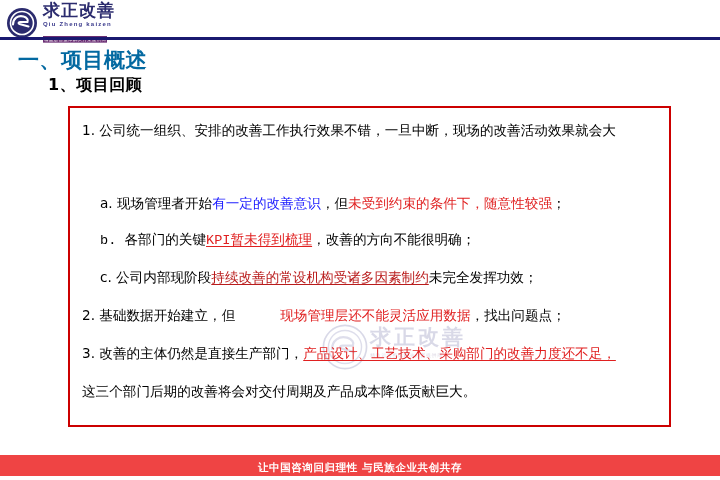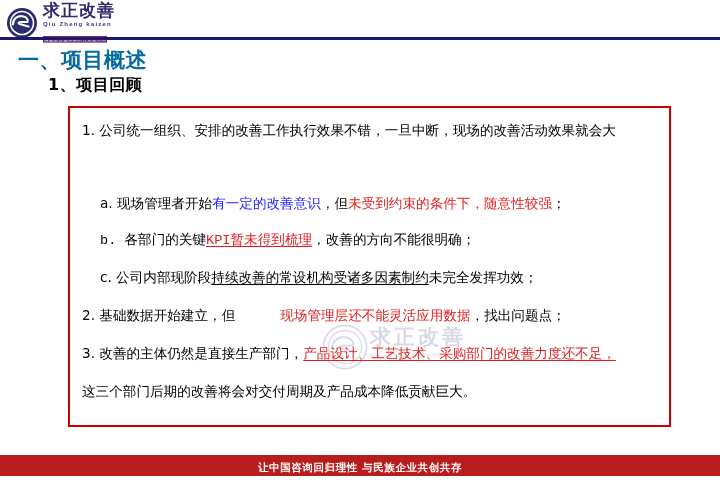--- a/index.html
+++ b/index.html
@@ -261,24 +261,24 @@
       <div id="wm-textgroup">
         <div id="wm-main">求正改善</div>
         <div id="wm-slogan">精益运营整体解决方案提供商</div>
       </div>
     </div>
 
     <div id="lines">
         <div class="ln lvl1" style="top: 14px;"><span class="blk">1. 公司统一组织、安排的改善工作执行效果不错，一旦中断，现场的改善活动效果就会大</span></div>
         <div class="ln lvl2" style="top: 87px;"><span class="blk">a. 现场管理者开始</span><span class="blu" style="color: rgb(26, 26, 255);">有一定的改善意识</span><span class="blk">，但</span><span class="red" style="color: rgb(224, 32, 32);">未受到约束的条件下，随意性较强</span><span class="blk">；</span></div>
         <div class="ln lvl2" style="top: 124px; font-family: Liberation Mono, monospace;"><span class="blk">b. 各部门的关键</span><span class="red-u" style="color: rgb(224, 32, 32);">KPI暂未得到梳理</span><span class="blk">，改善的方向不能很明确；</span></div>
-        <div class="ln lvl2" style="top: 161px;"><span class="blk">c. 公司内部现阶段</span><span class="red-u" style="color: #000000;">持续改善的常设机构受诸多因素制约</span><span class="blk">未完全发挥功效；</span></div>
+        <div class="ln lvl2" style="top: 161px;"><span class="blk">c. 公司内部现阶段</span><span class="red-u" style="color: #b91c1c;">持续改善的常设机构受诸多因素制约</span><span class="blk">未完全发挥功效；</span></div>
         <div class="ln lvl1" style="top: 199px;"><span class="blk">2. 基础数据开始建立，但</span><span class="red" style="color: rgb(224, 32, 32); padding-left: 45px;">现场管理层还不能灵活应用数据</span><span class="blk">，找出问题点；</span></div>
         <div class="ln lvl1" style="top: 237px;"><span class="blk">3. 改善的主体仍然是直接生产部门，</span><span class="red-u" style="color: rgb(224, 32, 32);">产品设计、工艺技术、采购部门的改善力度还不足，</span></div>
         <div class="ln cont" style="top: 275px;"><span class="blk">这三个部门后期的改善将会对交付周期及产品成本降低贡献巨大。</span></div>
       </div>
   </div>
 
-  <div id="footer" style="background: #b91c1c;">
+  <div id="footer" style="background: #ef4444;">
     <div id="footer-text">让中国咨询回归理性  与民族企业共创共存</div>
   </div>
 
 </div>
 
 </body></html>

